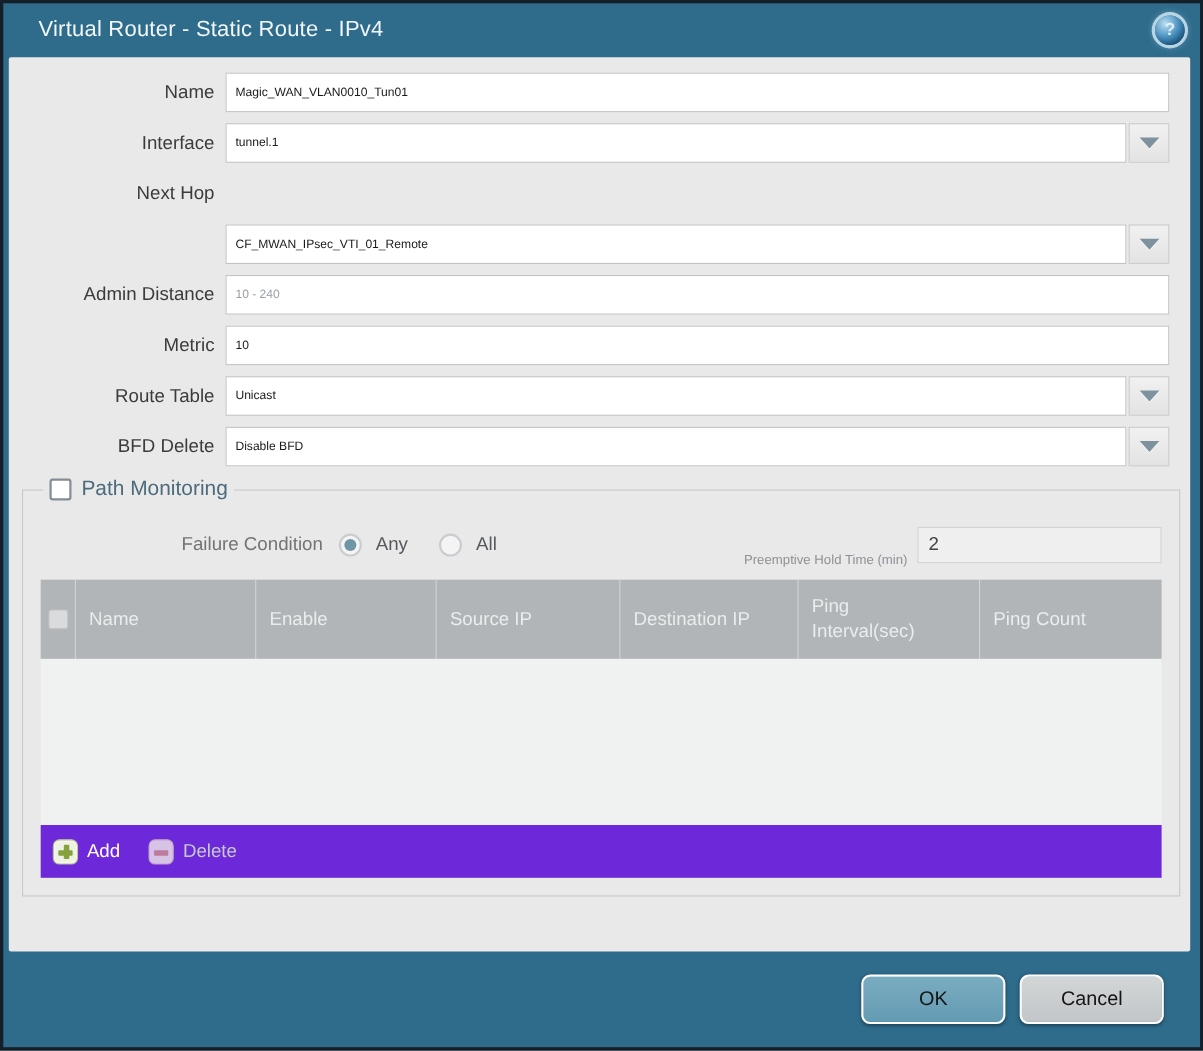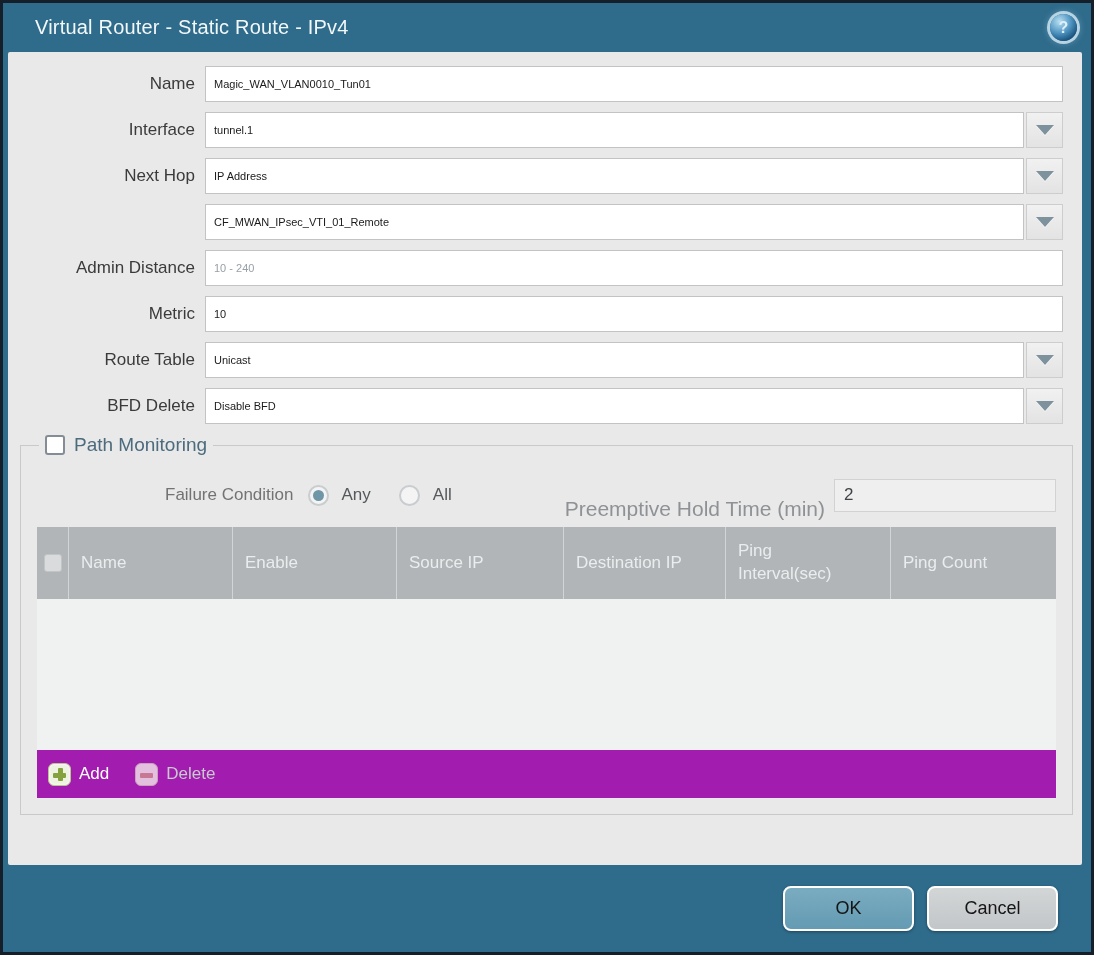--- a/index.html
+++ b/index.html
@@ -100,21 +100,21 @@
   .radio-circle{
     width:21px; height:21px; border-radius:50%;
     background:#f4f4f4; border:2px solid #c9cdcf; position:relative;
   }
   .radio.checked .radio-circle::after{
     content:""; position:absolute; inset:3px; border-radius:50%;
     background:#6f96a6;
   }
   .radio-label{ font-size:17px; color:#55595c; }
   .pm-hold{ display:flex; align-items:center; margin-left:auto; }
-  .pm-hold-label{ font-size:21px; color:#8e9295; padding-right:9px;margin-top:28px; }
+  .pm-hold-label{ font-size:12px; color:#8e9295; padding-right:9px;margin-top:28px; }
   .pm-hold-input{
     width:222px; height:33px;
     border:1px solid #d2d2d2; background:#efefef;
     font-family:"Liberation Sans", sans-serif;
     font-size:17px; color:#3f4447; padding:0 9px; outline:none;
   }
 
   
   .pm-table{ margin-top:15px; width:1019px; }
   .pm-thead{
@@ -134,21 +134,21 @@
   .th-dstip{ width:162px; flex:none; }
   .th-ping{ width:165px; flex:none; }
   .th-pingcount{ flex:1; }
   .th-ping .wrap{ display:inline-block; width:118px; line-height:1.35; }
   .tbl-checkbox{
     width:18px; height:18px; flex:none;
     background:#d9dbdc; border:1px solid #c2c5c6; border-radius:3px;
   }
   .pm-tbody{ height:151px; background:#f0f1f1; }
   .pm-tfoot{
-    height:48px; background:#a21caf;
+    height:48px; background:#6d28d9;
     display:flex; align-items:center; padding-left:11px; gap:26px;
   }
   .tool-btn{ display:flex; align-items:center; gap:8px; cursor:pointer; }
   .tool-btn.disabled{ cursor:default; }
   .icon-sq{
     width:23px; height:23px; border-radius:6px; position:relative; flex:none;
   }
   .plus-icon{ background:#eef2e2; border:1px solid #b9c490; box-shadow:inset 0 0 3px #fff; }
   .plus-icon::before, .plus-icon::after{
     content:""; position:absolute; background:#86a23f; border-radius:1px;
@@ -204,26 +204,20 @@
       <div class="form-field">
         <input class="text-input" type="text" value="tunnel.1" style="">
         <div class="dd-btn">
           <div class="dd-tri"></div>
         </div>
       </div>
     </div>
 
     <div class="form-row">
       <div class="form-label">Next Hop</div>
-      <div class="form-field">
-        <input class="text-input" type="text" value="IP Address" style="">
-        <div class="dd-btn">
-          <div class="dd-tri"></div>
-        </div>
-      </div>
     </div>
 
     <div class="form-row">
       <div class="form-label"></div>
       <div class="form-field">
         <input class="text-input" type="text" value="CF_MWAN_IPsec_VTI_01_Remote" style="">
         <div class="dd-btn">
           <div class="dd-tri"></div>
         </div>
       </div>

